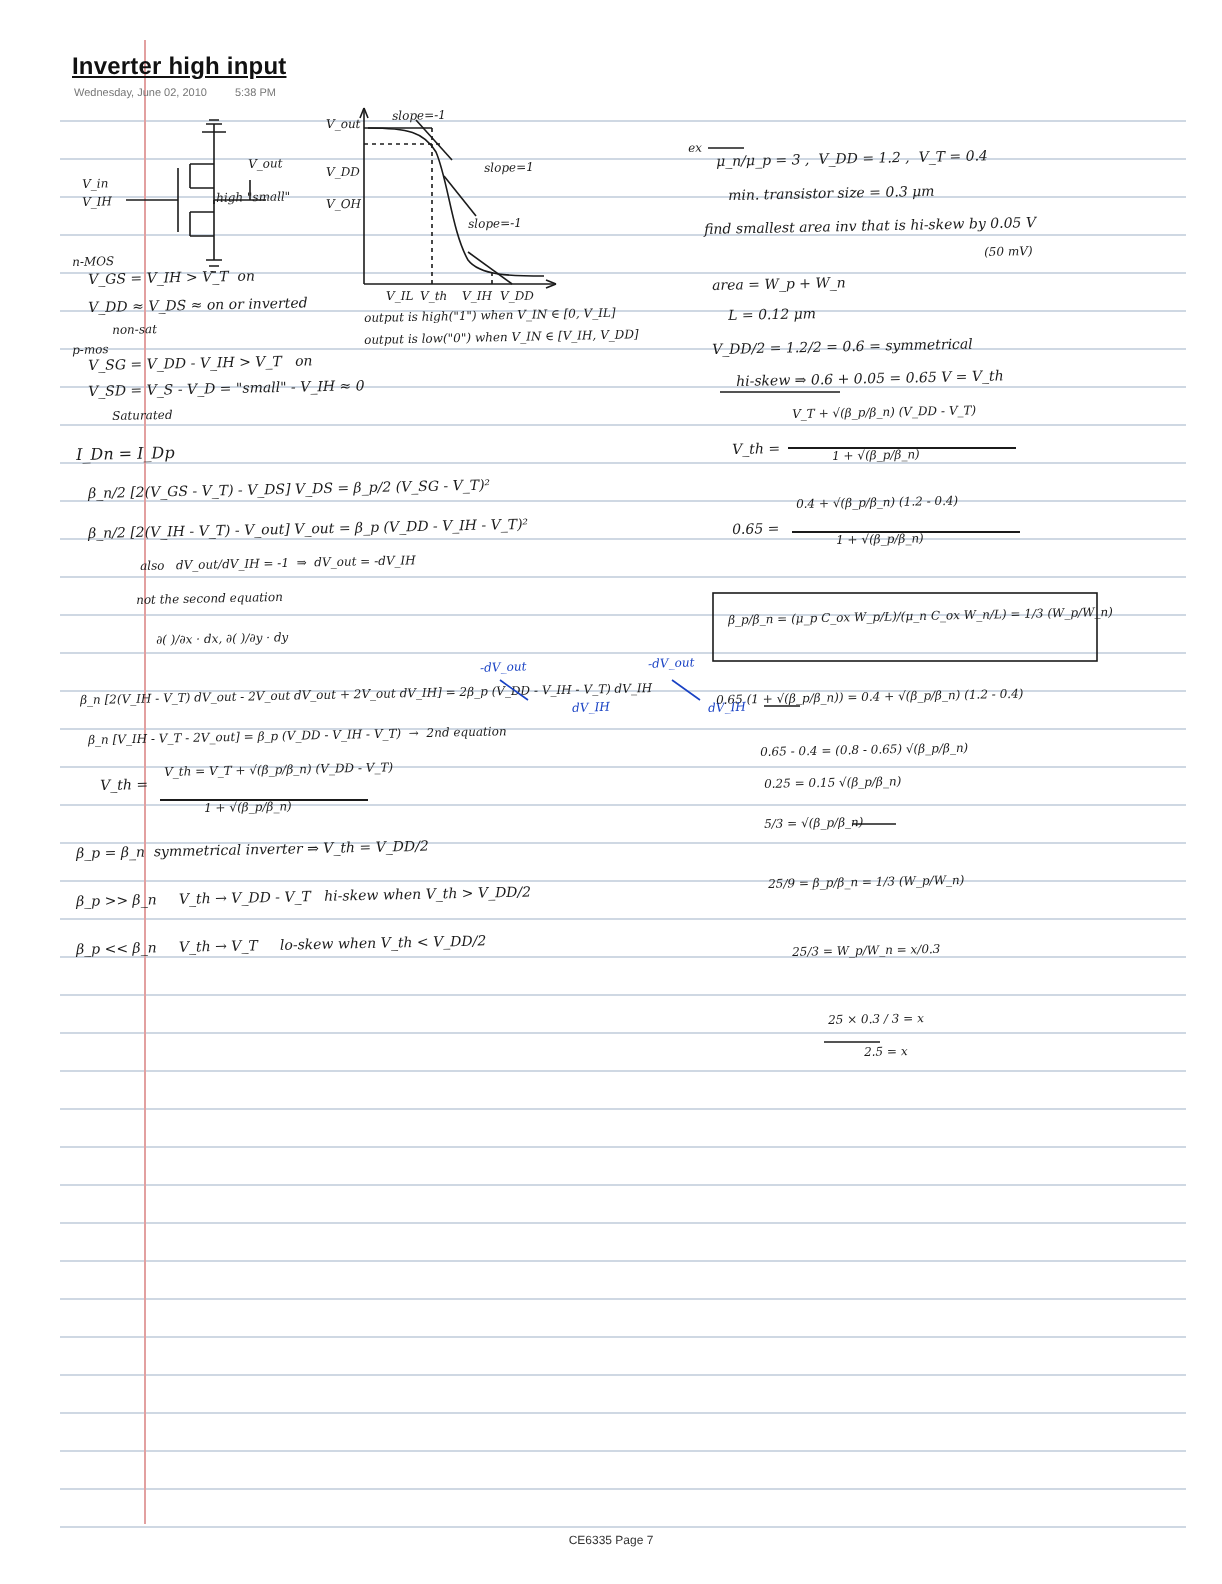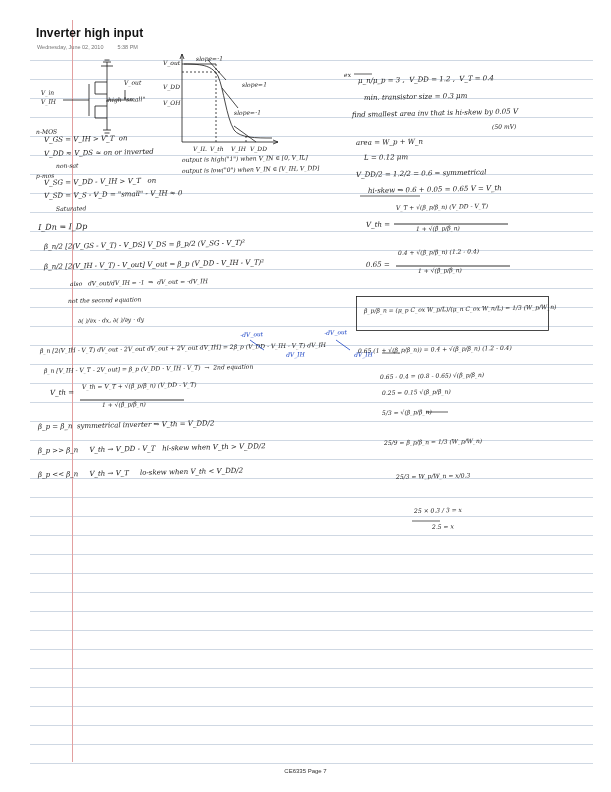--- a/index.html
+++ b/index.html
@@ -42,20 +42,21 @@
     background: #e2a0a0;
   }
   .title {
     position: absolute;
     left: 36px;
     top: 26px;
     font-size: 12px;
     font-weight: bold;
     color: #111;
     letter-spacing: 0.1px;
+    text-decoration: underline;
   }
   .subtitle {
     position: absolute;
     left: 37px;
     top: 44px;
     font-size: 5.5px;
     color: #777;
   }
   .subtitle .time {
     margin-left: 14px;

